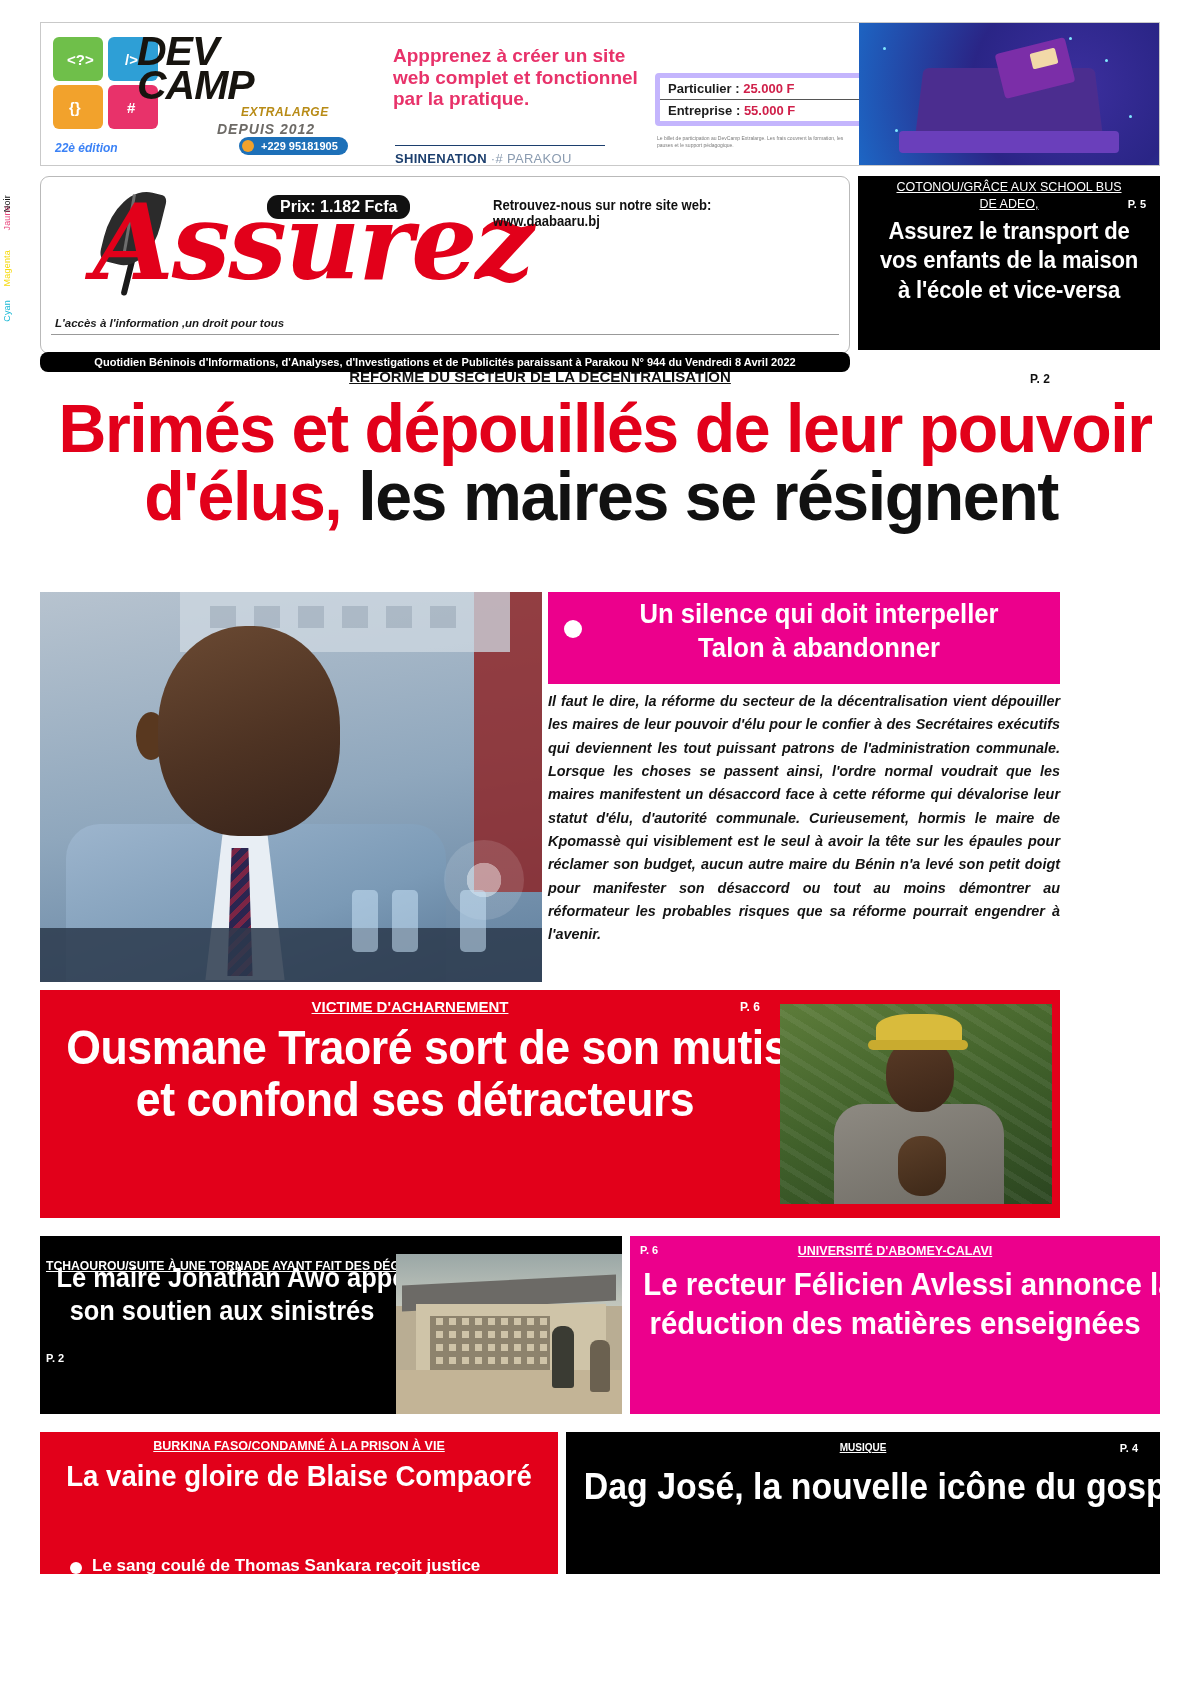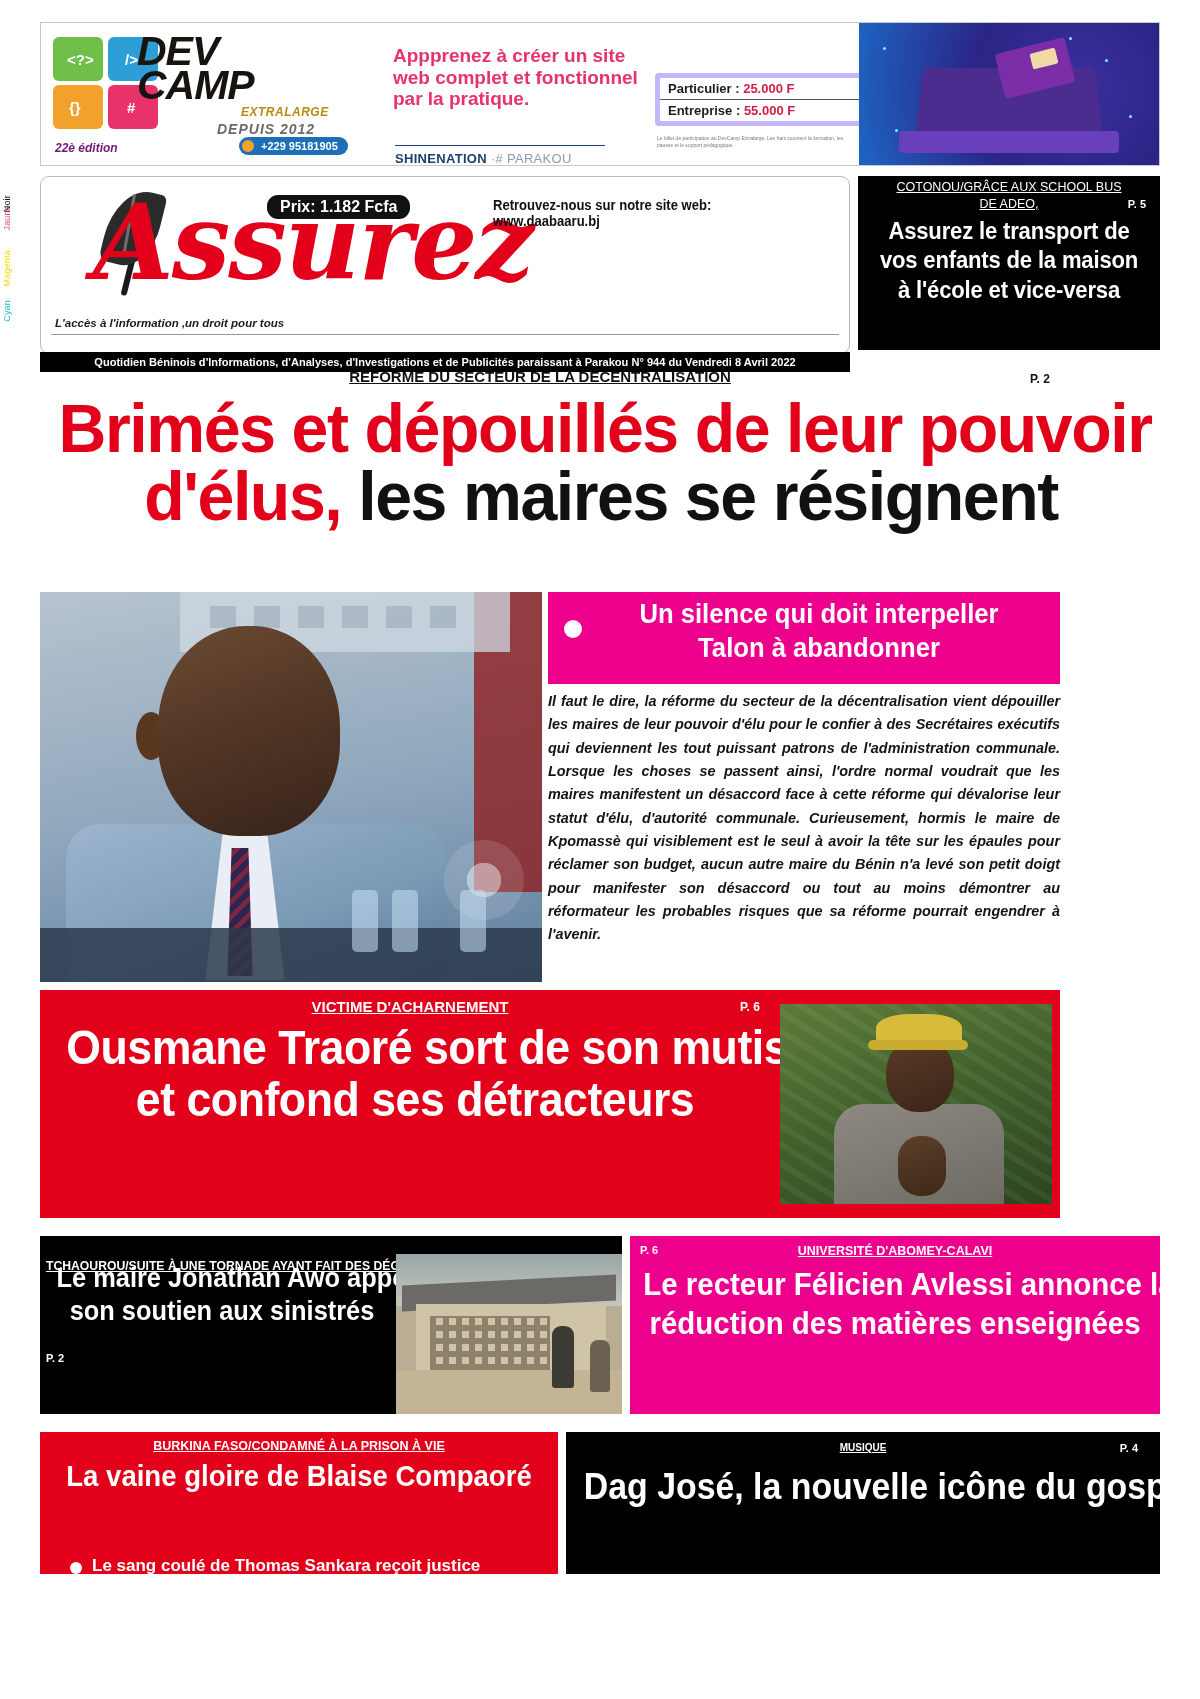--- a/index.html
+++ b/index.html
@@ -29,21 +29,21 @@
   .dc4{left:55px;top:48px;background:#e8326a;}
   .devcamp-logo span{position:absolute;color:#fff;font-weight:bold;font-size:15px;}
   .devcamp-text{position:absolute;left:96px;top:12px;color:#17140f;
       font-weight:bold;font-style:italic;line-height:.82;letter-spacing:-1px;}
   .dev-w{font-size:41px;display:block;}
   .camp-w{font-size:41px;display:block;}
   .xl{position:absolute;left:200px;top:82px;color:#b88b16;font-size:12px;font-weight:bold;
       font-style:italic;letter-spacing:.5px;}
   .depuis{position:absolute;left:176px;top:98px;color:#6d6a66;font-size:14px;font-weight:bold;
       font-style:italic;letter-spacing:1px;}
-  .edition{position:absolute;left:14px;top:118px;color:#701a75;font-size:12px;font-weight:bold;font-style:italic;}
+  .edition{position:absolute;left:14px;top:118px;color:#3b82f6;font-size:12px;font-weight:bold;font-style:italic;}
   .phonepill{position:absolute;left:198px;top:114px;height:18px;border-radius:9px;background:#1d70b8;
       color:#fff;font-size:11px;font-weight:bold;padding:0 10px 0 22px;line-height:18px;white-space:nowrap;}
   .phonepill .dot{position:absolute;left:3px;top:3px;width:12px;height:12px;border-radius:50%;background:#f2a22c;}
   .adslogan{position:absolute;left:352px;top:22px;width:248px;color:#e8326a;font-size:19px;
       font-weight:bold;line-height:1.14;}
   .shinerule{position:absolute;left:354px;top:122px;width:210px;border-top:1px solid #1c3f6e;}
   .shine{position:absolute;left:354px;top:128px;font-size:13px;font-weight:bold;color:#1c3f6e;letter-spacing:.3px;}
   .shine em{font-style:normal;color:#8a9bb0;font-weight:normal;}
   .pricebox{position:absolute;left:614px;top:50px;width:210px;border:5px solid #c4b5fd;border-radius:4px;
       background:rgba(255,255,255,.9);font-size:13px;font-weight:bold;color:#1c1c1c;}
@@ -77,21 +77,21 @@
       transform:rotate(-4deg);}
   .mastname{position:absolute;left:18px;top:14px;width:790px;text-align:left;color:#e2001a;
       font-family:"DejaVu Serif",serif;font-style:italic;font-weight:bold;font-size:104px;line-height:1;
       letter-spacing:-2px;padding-left:34px;}
   .pricepill{position:absolute;left:226px;top:18px;background:#111;color:#fff;border-radius:11px;
       padding:3px 13px;font-size:16px;font-weight:bold;}
   .website{position:absolute;left:452px;top:20px;font-size:14.5px;font-weight:bold;color:#111;
       font-family:"Liberation Sans",sans-serif;transform:scaleX(.9);transform-origin:left;}
   .tagline{position:absolute;left:14px;top:140px;font-size:11.5px;font-style:italic;font-weight:bold;color:#1a1a1a;}
   .mastrule{position:absolute;left:10px;top:157px;width:788px;border-top:1px solid #999;}
-  #mastbar{left:40px;top:352px;width:810px;height:20px;background:#000;}
+  #mastbar{left:40px;top:352px;width:810px;height:20px;background:#000;border-radius:8px;}
   #mastbar .t{position:absolute;left:0;top:0;width:100%;text-align:center;color:#fff;font-size:11.2px;
       font-weight:bold;line-height:20px;white-space:nowrap;transform:scaleX(.99);}
 
   
   #cotonou{left:858px;top:176px;width:302px;height:174px;background:#000;color:#fff;overflow:hidden;}
   #cotonou .k{position:absolute;left:6px;top:4px;width:290px;font-size:12.5px;text-align:center;}
   #cotonou .k span{text-decoration:underline;}
   #cotonou .k2{position:absolute;left:6px;top:21px;width:290px;font-size:12.5px;text-align:center;}
   #cotonou .pg{position:absolute;right:14px;top:22px;font-size:11px;font-weight:bold;}
   #cotonou .h{position:absolute;left:0;top:40px;width:302px;text-align:center;font-size:24px;

